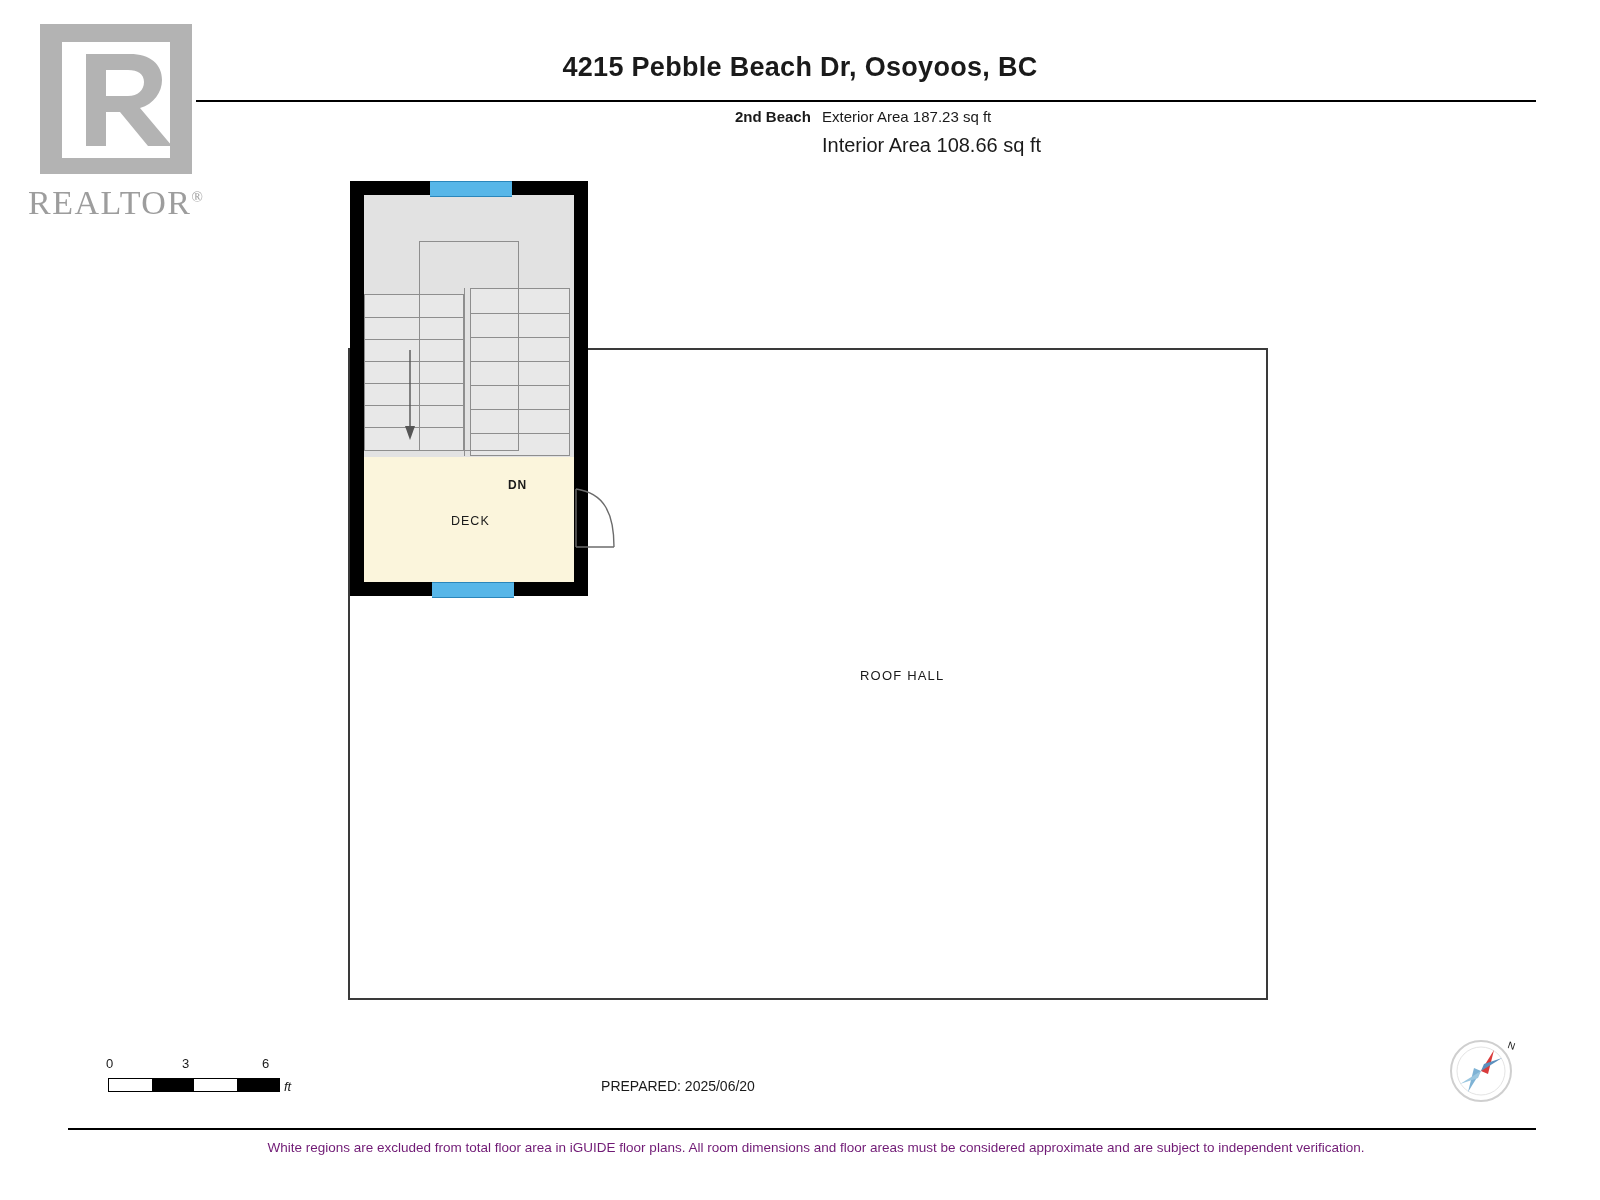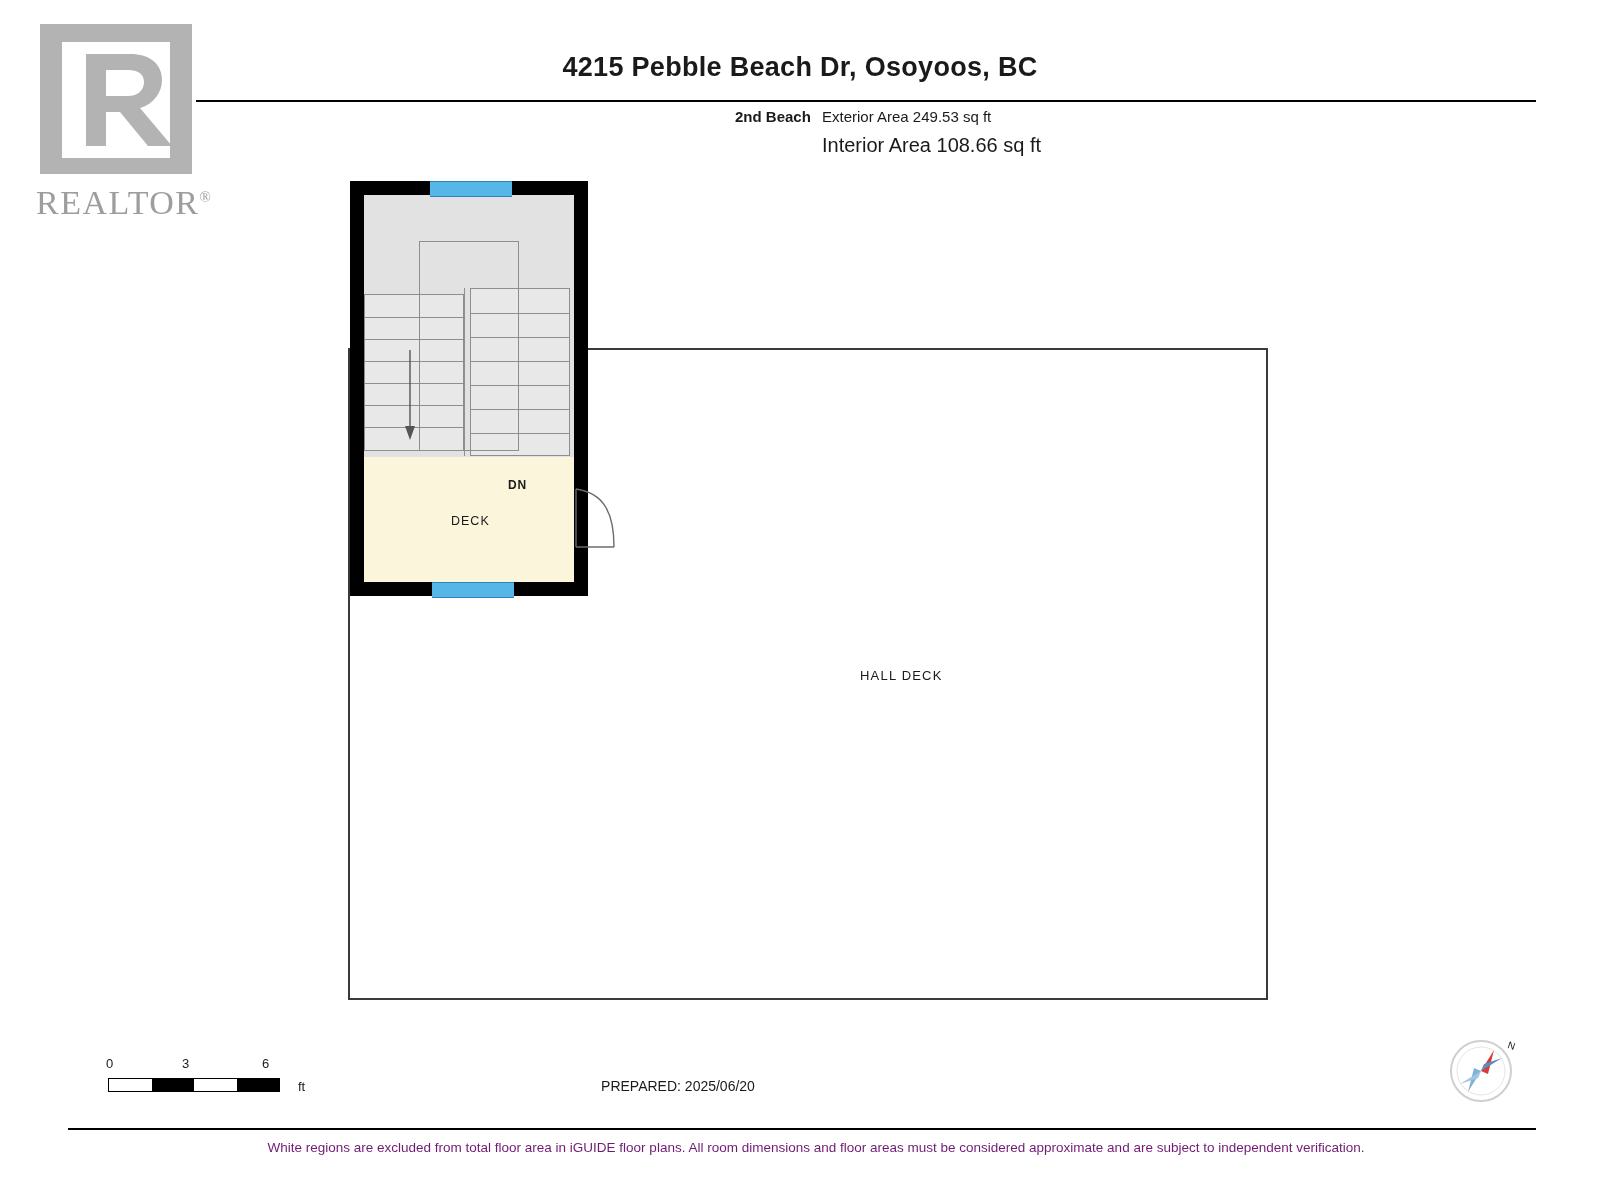--- a/index.html
+++ b/index.html
@@ -26,21 +26,21 @@
   }
   .realtor-mark {
     position: absolute;
     left: 12px;
     top: 8px;
     width: 152px;
     height: 150px;
   }
   .realtor-word {
     position: absolute;
-    left: 8px;
+    left: 0px;
     top: 168px;
     font-size: 34px;
     letter-spacing: 1.5px;
     color: #9d9d9d;
     font-family: "Liberation Serif", serif;
     white-space: nowrap;
   }
   .realtor-word sup {
     font-size: 15px;
     vertical-align: super;
@@ -264,23 +264,24 @@
     flex: 1 1 25%;
   }
   .sb-dark { background: #000; }
   .sb-light { background: #fff; }
   .scale-num {
     position: absolute;
     font-size: 13px;
   }
   .scale-unit {
     position: absolute;
-    left: 298px;
+    left: 284px;
     top: 1079px;
     font-size: 13px;
+    font-style: italic;
   }
 
   .prepared {
     position: absolute;
     left: 0;
     top: 1078px;
     width: 1356px;
     text-align: center;
     font-size: 14px;
   }
@@ -330,27 +331,27 @@
     <path d="M46 30 L46 122 L66 122 L66 88 L80 88 L108 122 L132 122 L100 84 C114 80 122 68 122 56 C122 40 110 30 90 30 Z M66 46 L88 46 C98 46 104 50 104 58 C104 66 98 72 88 72 L66 72 Z" fill="#b3b3b3"></path>
   </svg>
   <div class="realtor-word">
     <span>REALTOR</span><sup>®</sup>
   </div>
 </div>
 
 <div class="title">4215 Pebble Beach Dr, Osoyoos, BC</div>
 <div class="title-rule"></div>
 <div class="floor-label">2nd Beach</div>
-<div class="area-ext">Exterior Area 249.53 sq ft</div>
+<div class="area-ext">Exterior Area 187.23 sq ft</div>
 <div class="area-int">Interior Area 108.66 sq ft</div>
 
 <div class="plan">
 
   <div class="roof-deck"></div>
-  <div class="roof-deck-label">HALL DECK</div>
+  <div class="roof-deck-label">ROOF HALL</div>
 
   <div class="block-outer"></div>
   <div class="block-inner"></div>
 
   <div class="hall"></div>
   <div class="hall-label">DECK</div>
   <div class="dn-label">DN</div>
 
   <div class="stair-left">
     <div class="tread" style="top:22px"></div>

